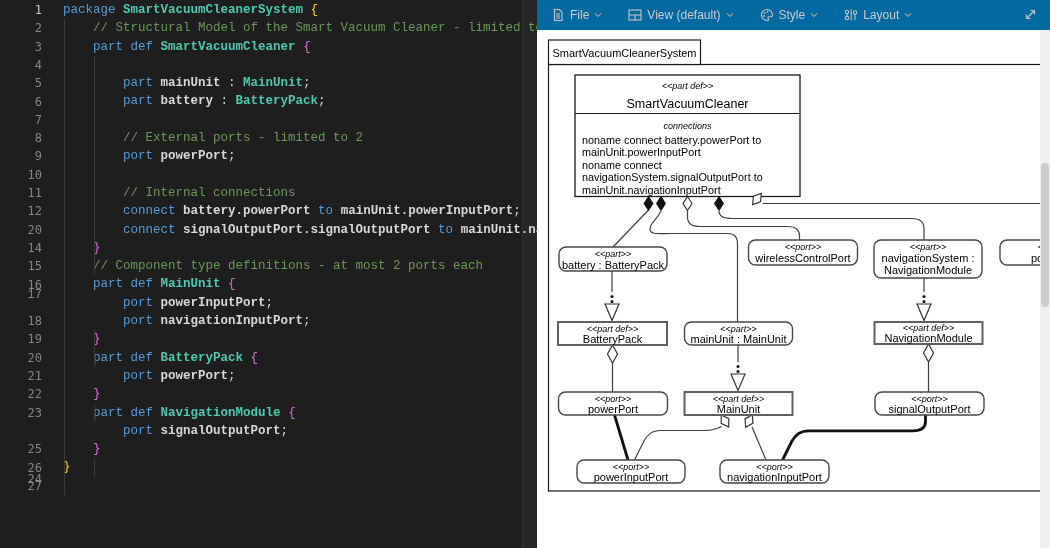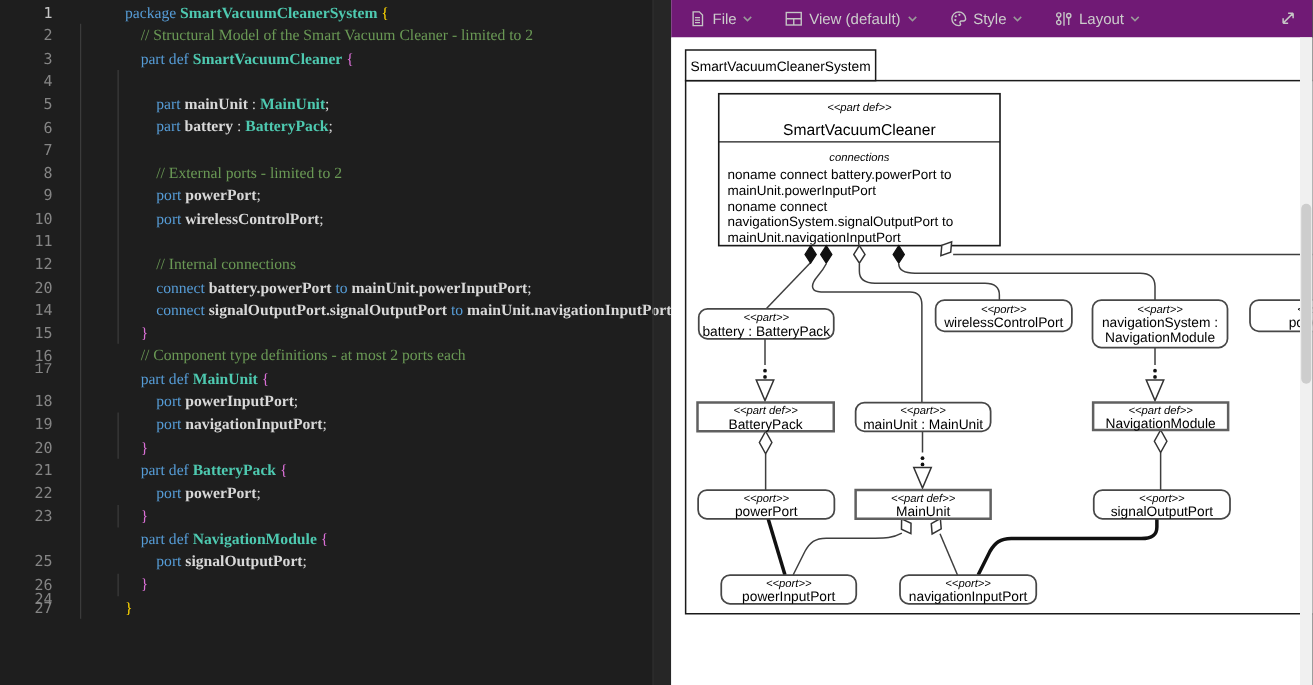--- a/index.html
+++ b/index.html
@@ -3,39 +3,39 @@
 <meta charset="utf-8">
 <style>
   html,body{margin:0;padding:0;background:#1e1e1e;}
   #stage{position:relative;width:1050px;height:548px;overflow:hidden;
          font-family:"Liberation Sans",sans-serif;}
 
   
   #editor{position:absolute;left:0;top:0;width:537px;height:548px;background:#1e1e1e;overflow:hidden;}
   #code-lines{position:absolute;left:0;top:1px;width:100%;}
   .line{height:18.3px;line-height:18.3px;white-space:pre;
-        font-family:Liberation Serif, serif;font-size:12.5px;
-        padding-left:100px;color:#d4d4d4;}
+        font-family:Liberation Mono, monospace;font-size:12.5px;
+        padding-left:63px;color:#d4d4d4;}
   .gutter-num{position:absolute;left:0;width:42px;text-align:right;height:18.3px;line-height:18.3px;
         font-family:"DejaVu Sans Mono","Liberation Mono",monospace;font-size:12px;color:#858585;}
   .gutter-num.active{color:#c6c6c6;}
   .t-kw{color:#569cd6;}
   .t-ty{color:#4ec9b0;font-weight:bold;}
   .t-nm{color:#d8d8d8;font-weight:bold;}
   .t-cm{color:#6a9955;}
   .t-b1{color:#ffd700;}
   .t-b2{color:#da70d6;}
   .t-pl{color:#d4d4d4;}
   .indent-guide{position:absolute;width:1px;background:#3b3b3b;}
   #editor-scroll-strip{position:absolute;right:0;top:0;width:14px;height:100%;
         background:rgba(255,255,255,0.04);border-left:1px solid #2e2e2e;}
 
   
   #panel{position:absolute;left:537px;top:0;width:513px;height:548px;background:#ffffff;}
-  #toolbar{position:absolute;left:0;top:0;width:513px;height:30px;background:#701a75;
+  #toolbar{position:absolute;left:0;top:0;width:513px;height:30px;background:#0369a1;
         display:flex;align-items:center;padding-left:14px;box-sizing:border-box;}
   .menu-btn{display:flex;align-items:center;gap:5px;margin-right:26px;color:#cccccc;
         font-size:12px;cursor:default;}
   .menu-btn svg{display:block;}
   .chev{color:#9a9a9a;}
   #expand-btn{position:absolute;right:12px;top:7px;}
 
   #canvas{position:absolute;left:0;top:30px;width:513px;height:518px;background:#ffffff;}
   #diagram-svg{position:absolute;left:0;top:0;}
   #diagram-svg text{font-family:"Liberation Sans",sans-serif;fill:#000;}
@@ -92,21 +92,20 @@
     <div id="code-lines">
         <div class="line"><span class="t-kw">package</span><span class="t-pl"> </span><span class="t-ty">SmartVacuumCleanerSystem</span><span class="t-pl"> </span><span class="t-b1">{</span></div>
         <div class="line"><span class="t-pl">    </span><span class="t-cm">// Structural Model of the Smart Vacuum Cleaner - limited to 2</span></div>
         <div class="line"><span class="t-pl">    </span><span class="t-kw">part</span><span class="t-pl"> </span><span class="t-kw">def</span><span class="t-pl"> </span><span class="t-ty">SmartVacuumCleaner</span><span class="t-pl"> </span><span class="t-b2">{</span></div>
         <div class="line"></div>
         <div class="line"><span class="t-pl">        </span><span class="t-kw">part</span><span class="t-pl"> </span><span class="t-nm">mainUnit</span><span class="t-pl"> : </span><span class="t-ty">MainUnit</span><span class="t-pl">;</span></div>
         <div class="line"><span class="t-pl">        </span><span class="t-kw">part</span><span class="t-pl"> </span><span class="t-nm">battery</span><span class="t-pl"> : </span><span class="t-ty">BatteryPack</span><span class="t-pl">;</span></div>
         <div class="line"></div>
         <div class="line"><span class="t-pl">        </span><span class="t-cm">// External ports - limited to 2</span></div>
         <div class="line"><span class="t-pl">        </span><span class="t-kw">port</span><span class="t-pl"> </span><span class="t-nm">powerPort</span><span class="t-pl">;</span></div>
-        <div class="line"><span class="t-pl">        </span><span class="t-kw">port</span><span class="t-pl"> </span><span class="t-nm">wirelessControlPort</span><span class="t-pl">;</span></div>
         <div class="line"></div>
         <div class="line"><span class="t-pl">        </span><span class="t-cm">// Internal connections</span></div>
         <div class="line"><span class="t-pl">        </span><span class="t-kw">connect</span><span class="t-pl"> </span><span class="t-nm">battery.powerPort</span><span class="t-pl"> </span><span class="t-kw">to</span><span class="t-pl"> </span><span class="t-nm">mainUnit.powerInputPort</span><span class="t-pl">;</span></div>
         <div class="line"><span class="t-pl">        </span><span class="t-kw">connect</span><span class="t-pl"> </span><span class="t-nm">signalOutputPort.signalOutputPort</span><span class="t-pl"> </span><span class="t-kw">to</span><span class="t-pl"> </span><span class="t-nm">mainUnit.navigationInputPort</span></div>
         <div class="line"><span class="t-pl">    </span><span class="t-b2">}</span></div>
         <div class="line"><span class="t-pl">    </span><span class="t-cm">// Component type definitions - at most 2 ports each</span></div>
         <div class="line"><span class="t-pl">    </span><span class="t-kw">part</span><span class="t-pl"> </span><span class="t-kw">def</span><span class="t-pl"> </span><span class="t-ty">MainUnit</span><span class="t-pl"> </span><span class="t-b2">{</span></div>
         <div class="line"><span class="t-pl">        </span><span class="t-kw">port</span><span class="t-pl"> </span><span class="t-nm">powerInputPort</span><span class="t-pl">;</span></div>
         <div class="line"><span class="t-pl">        </span><span class="t-kw">port</span><span class="t-pl"> </span><span class="t-nm">navigationInputPort</span><span class="t-pl">;</span></div>
         <div class="line"><span class="t-pl">    </span><span class="t-b2">}</span></div>

